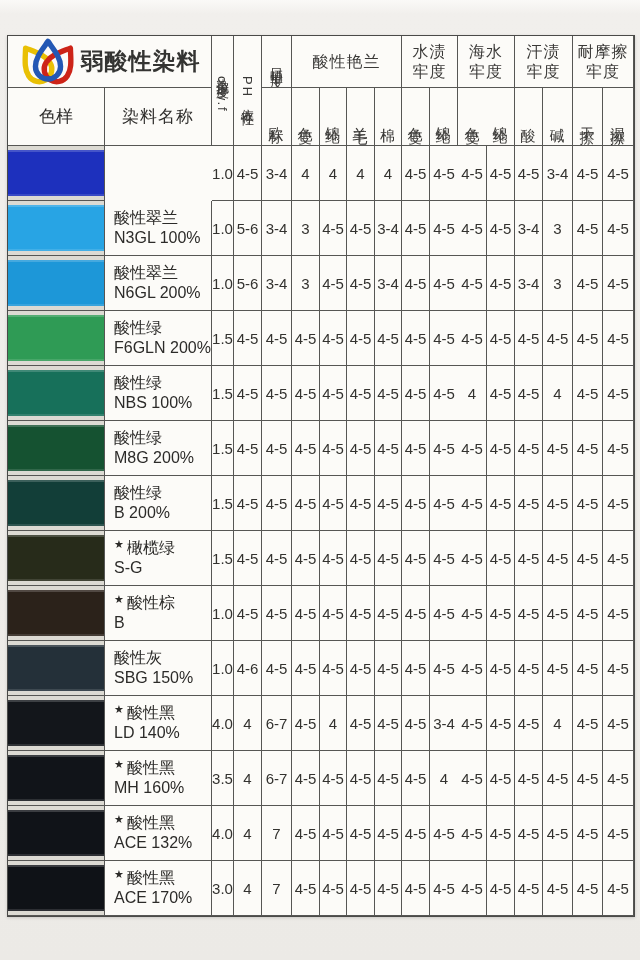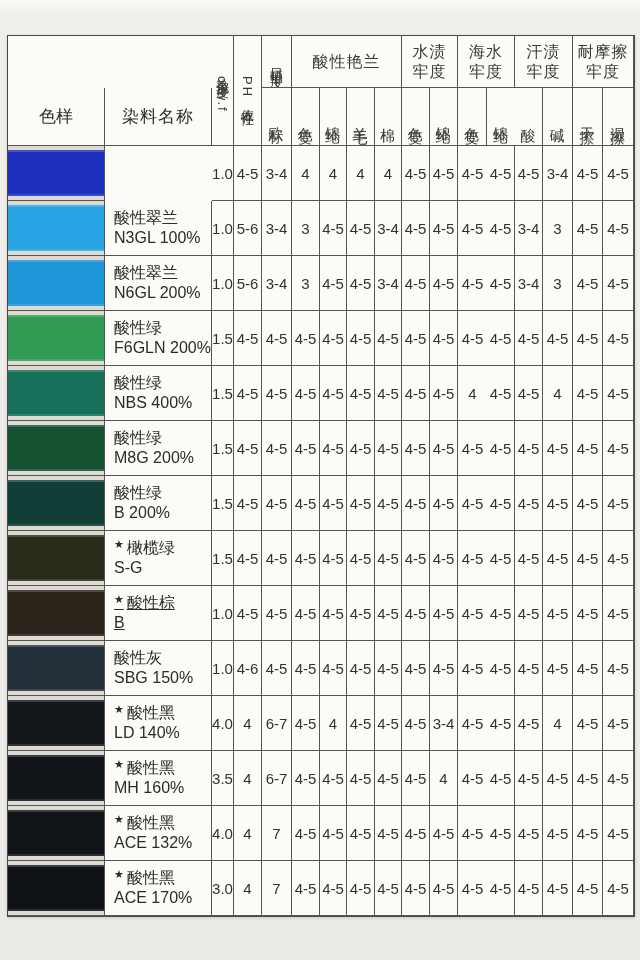--- a/index.html
+++ b/index.html
@@ -67,20 +67,32 @@
   .code-line{font-size:16px;color:#2c2b29;line-height:1.15;}
   .val{font-size:15px;color:#33322f;letter-spacing:0;}
   svg{display:block;}
 </style>
 </head>
 <body>
 
 <div class="table-wrap">
   <div class="grid" id="grid">
 
+    <div class="cell logo-cell">
+      <span>
+        <svg width="58" height="52" viewBox="0 0 64 58">
+          <g fill="none" stroke-width="6" stroke-linejoin="round">
+            <path d="M0,-22 C7,-12 14,-4 14,6 A14,14 0 1,1 -14,6 C-14,-4 -7,-12 0,-22 Z" transform="translate(19,32) rotate(-33)" stroke="#e9c004"></path>
+            <path d="M0,-22 C7,-12 14,-4 14,6 A14,14 0 1,1 -14,6 C-14,-4 -7,-12 0,-22 Z" transform="translate(45,32) rotate(33)" stroke="#cd2418"></path>
+            <path d="M0,-22 C7,-12 14,-4 14,6 A14,14 0 1,1 -14,6 C-14,-4 -7,-12 0,-22 Z" transform="translate(32,28)" stroke="#2458b4"></path>
+          </g>
+        </svg>
+      </span>
+      <span class="brand-title">弱酸性染料</span>
+    </div>
 
     <div class="cell corner-name">染料名称</div>
     <div class="cell corner-sample">色样</div>
 
     <div class="cell tall c3">
       <span class="vtext">染色深度o.w.f</span>
     </div>
     <div class="cell tall c4">
       <span class="vtext">PH依存性</span>
     </div>
@@ -219,21 +231,21 @@
       <div class="cell val" style="grid-area: 6 / 13;">4-5</div>
       <div class="cell val" style="grid-area: 6 / 14;">4-5</div>
       <div class="cell val" style="grid-area: 6 / 15;">4-5</div>
       <div class="cell val" style="grid-area: 6 / 16;">4-5</div>
       <div class="cell val" style="grid-area: 6 / 17;">4-5</div>
       <div class="cell swatch-cell" style="grid-area: 7 / 1;">
         <div class="swatch" style="background: rgb(23, 112, 90);"></div>
       </div>
       <div class="cell name-cell" style="grid-area: 7 / 2;">
         <div class="name-line">酸性绿</div>
-        <div class="code-line">NBS 400%</div>
+        <div class="code-line">NBS 100%</div>
       </div>
       <div class="cell val" style="grid-area: 7 / 3;">1.5</div>
       <div class="cell val" style="grid-area: 7 / 4;">4-5</div>
       <div class="cell val" style="grid-area: 7 / 5;">4-5</div>
       <div class="cell val" style="grid-area: 7 / 6;">4-5</div>
       <div class="cell val" style="grid-area: 7 / 7;">4-5</div>
       <div class="cell val" style="grid-area: 7 / 8;">4-5</div>
       <div class="cell val" style="grid-area: 7 / 9;">4-5</div>
       <div class="cell val" style="grid-area: 7 / 10;">4-5</div>
       <div class="cell val" style="grid-area: 7 / 11;">4-5</div>
@@ -305,21 +317,21 @@
       <div class="cell val" style="grid-area: 10 / 11;">4-5</div>
       <div class="cell val" style="grid-area: 10 / 12;">4-5</div>
       <div class="cell val" style="grid-area: 10 / 13;">4-5</div>
       <div class="cell val" style="grid-area: 10 / 14;">4-5</div>
       <div class="cell val" style="grid-area: 10 / 15;">4-5</div>
       <div class="cell val" style="grid-area: 10 / 16;">4-5</div>
       <div class="cell val" style="grid-area: 10 / 17;">4-5</div>
       <div class="cell swatch-cell" style="grid-area: 11 / 1;">
         <div class="swatch" style="background: rgb(43, 34, 26);"></div>
       </div>
-      <div class="cell name-cell" style="grid-area: 11 / 2; text-decoration: underline;">
+      <div class="cell name-cell" style="grid-area: 11 / 2;">
         <div class="name-line"><span class="star">★</span>酸性棕</div>
         <div class="code-line">B</div>
       </div>
       <div class="cell val" style="grid-area: 11 / 3;">1.0</div>
       <div class="cell val" style="grid-area: 11 / 4;">4-5</div>
       <div class="cell val" style="grid-area: 11 / 5;">4-5</div>
       <div class="cell val" style="grid-area: 11 / 6;">4-5</div>
       <div class="cell val" style="grid-area: 11 / 7;">4-5</div>
       <div class="cell val" style="grid-area: 11 / 8;">4-5</div>
       <div class="cell val" style="grid-area: 11 / 9;">4-5</div>

